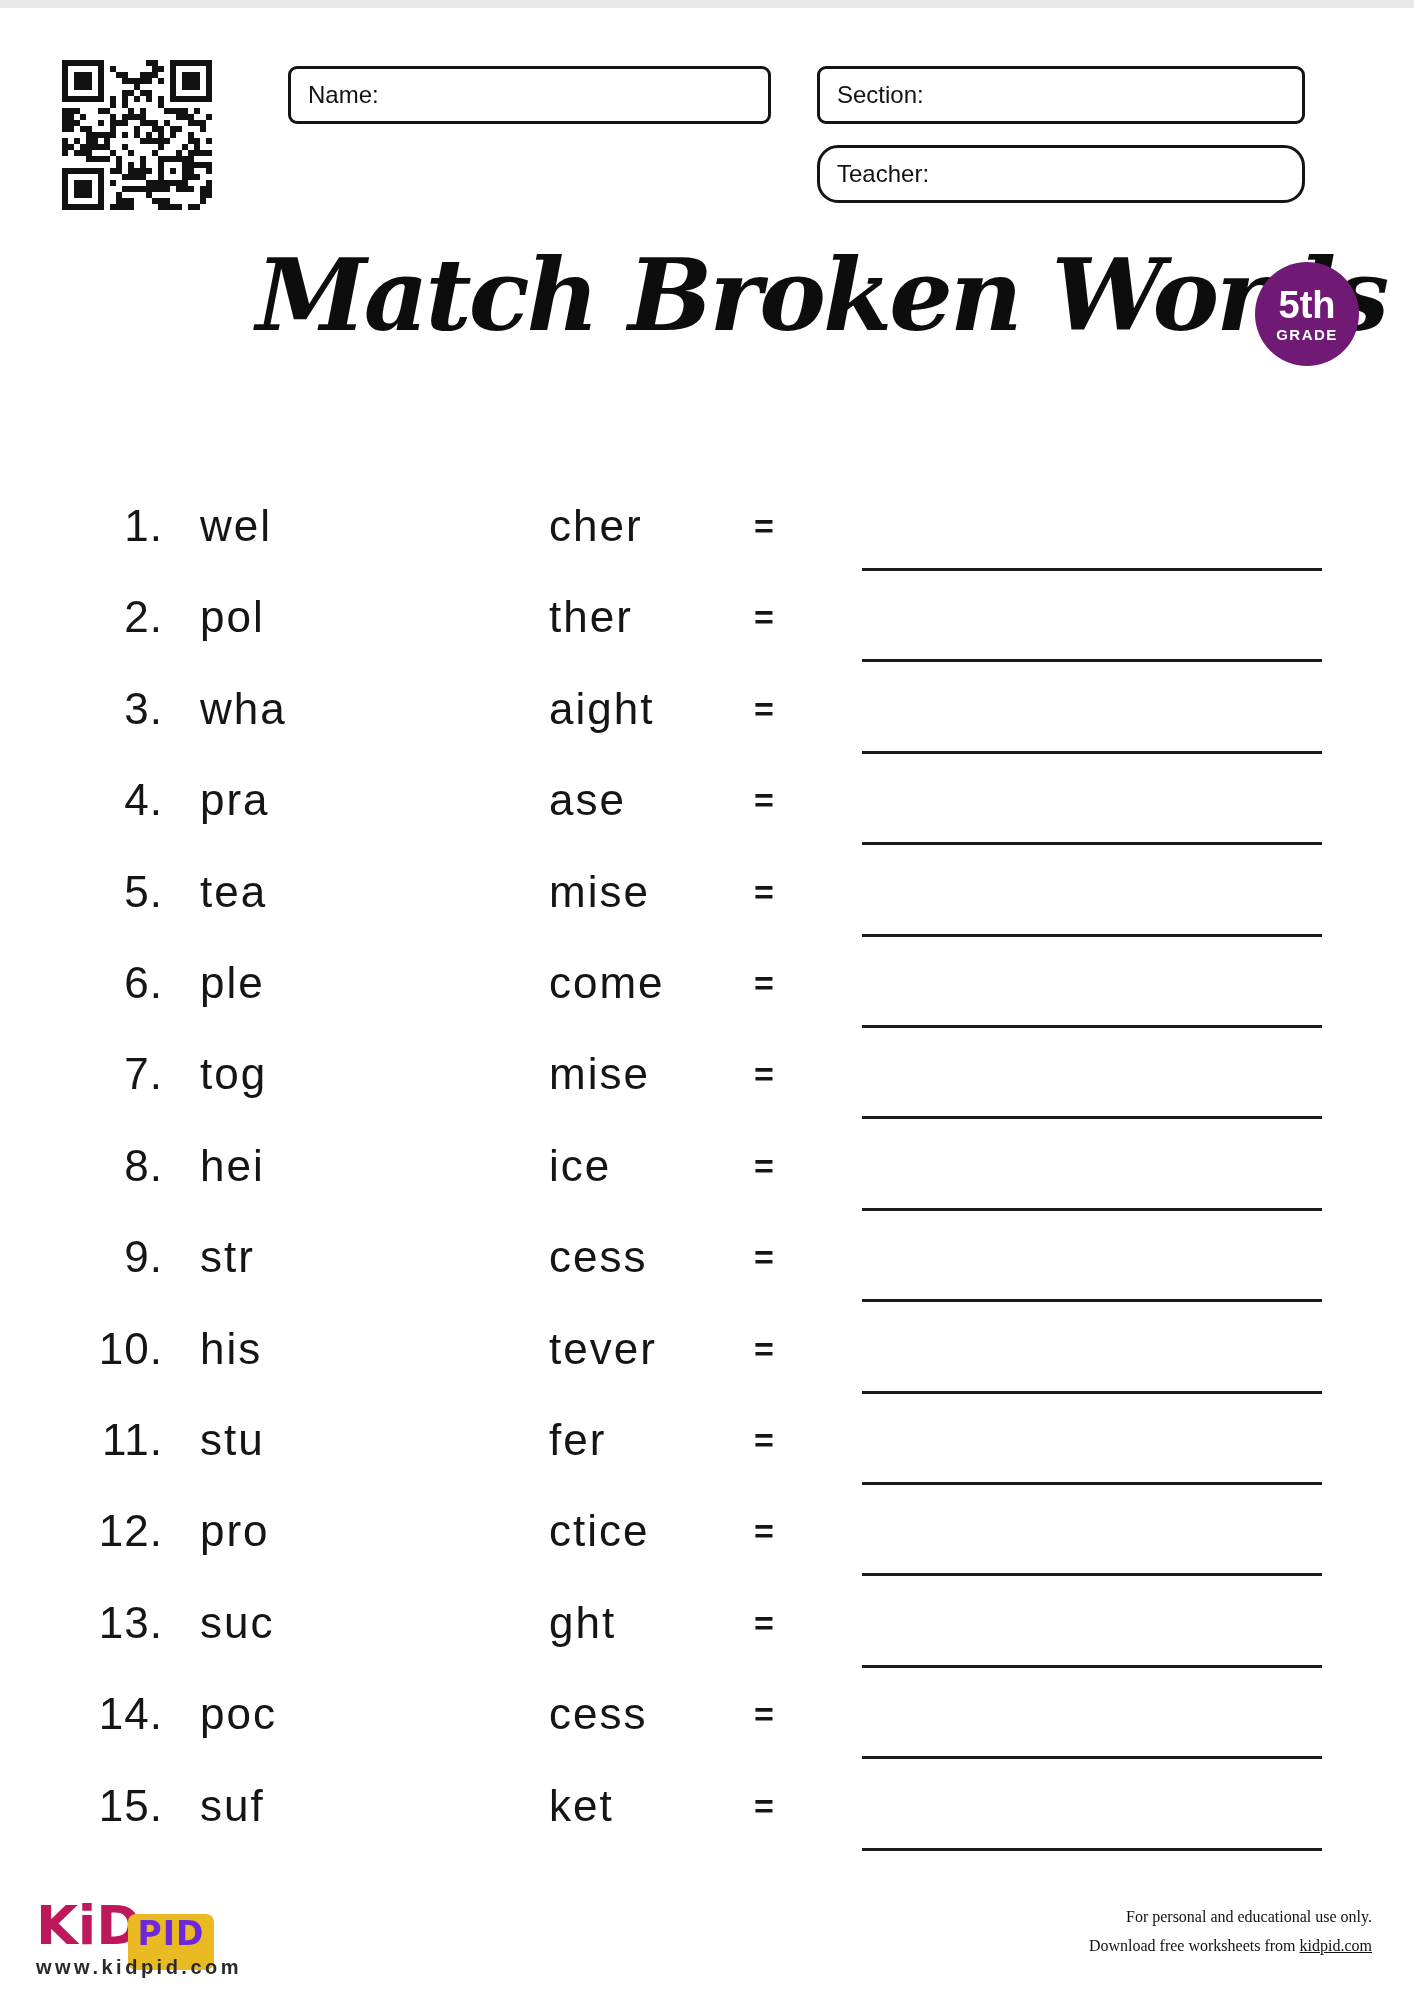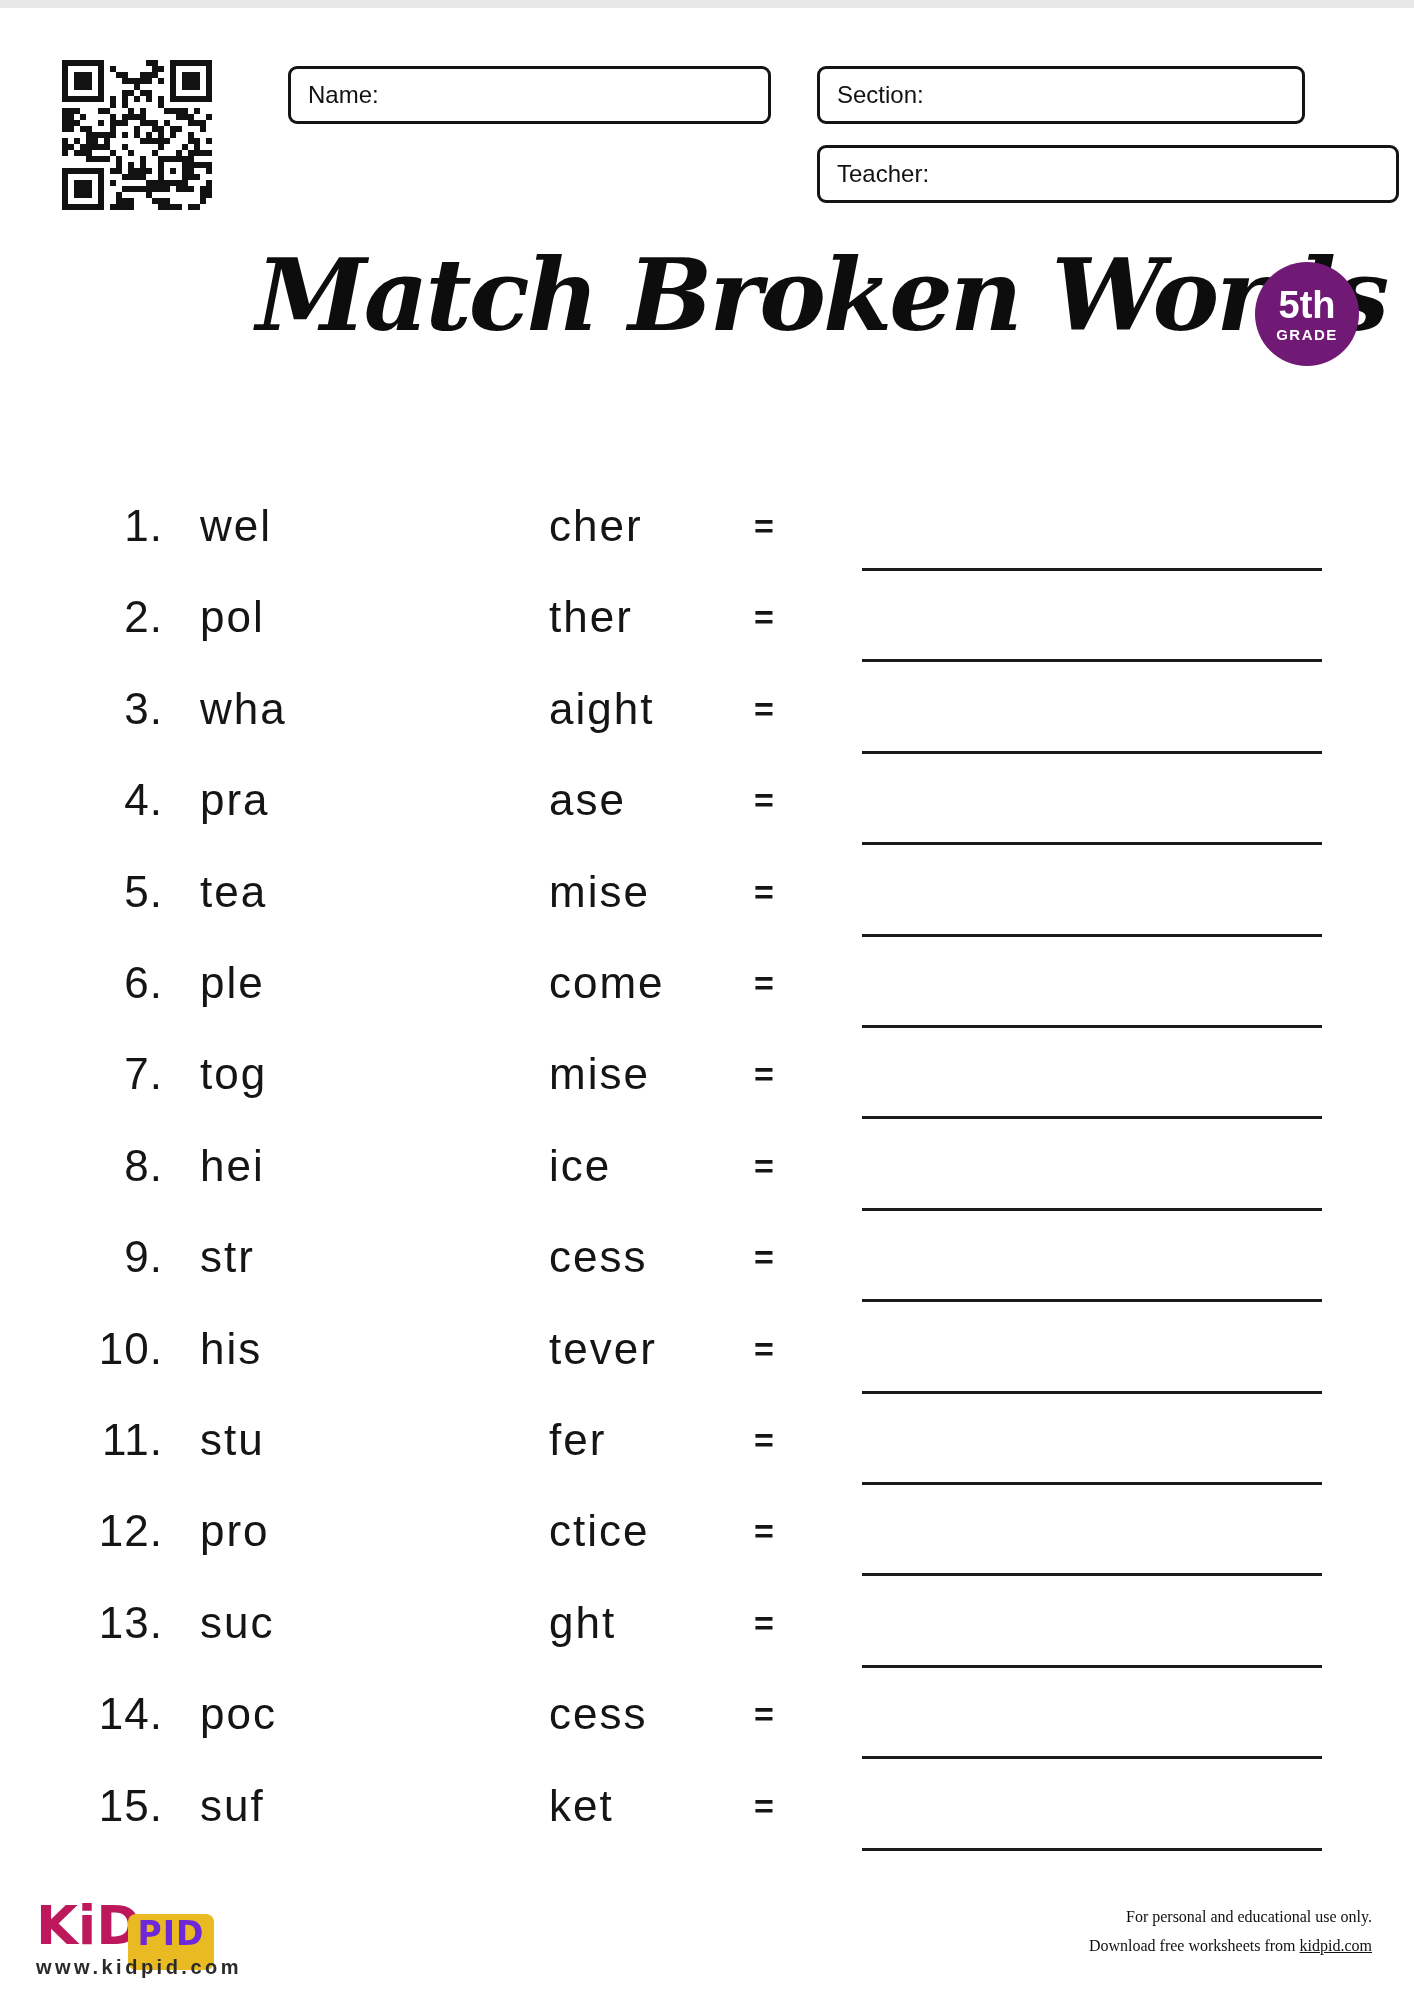--- a/index.html
+++ b/index.html
@@ -7,21 +7,21 @@
         font-family:"Liberation Sans",sans-serif;color:#161616;overflow:hidden;}
 
   
   .qr{position:absolute;left:62px;top:52px;width:150px;height:150px;}
   .fieldbox{position:absolute;height:58px;border:3px solid #141414;border-radius:9px;
             box-sizing:border-box;background:#fff;display:flex;align-items:center;}
   .fieldbox .lbl{font-size:24px;padding-left:17px;color:#121212;}
   .box-name{left:288px;top:58px;width:483px;}
   .box-date{left:288px;top:137px;width:483px;}
   .box-section{left:817px;top:58px;width:488px;}
-  .box-teacher{left:817px;top:137px;width:582px;}
+  .box-teacher{left:817px;top:137px;width:488px;border-radius:21px;}
 
   
   .title{position:absolute;left:256px;top:232px;width:960px;font-family:"DejaVu Serif",serif;
          font-style:italic;font-weight:800;font-size:100px;line-height:110px;
          letter-spacing:-3px;color:#0d0d0d;white-space:nowrap;}
   .badge{position:absolute;left:1255px;top:254px;width:104px;height:104px;border-radius:50%;
          display:flex;flex-direction:column;align-items:center;justify-content:center;color:#fff;}
   .badge .b1{font-size:38px;font-weight:800;line-height:38px;}
   .badge .b2{font-size:15px;font-weight:800;letter-spacing:1.5px;line-height:17px;margin-top:2px;}
   .subtitle{position:absolute;left:228px;top:388px;width:1100px;font-style:italic;

